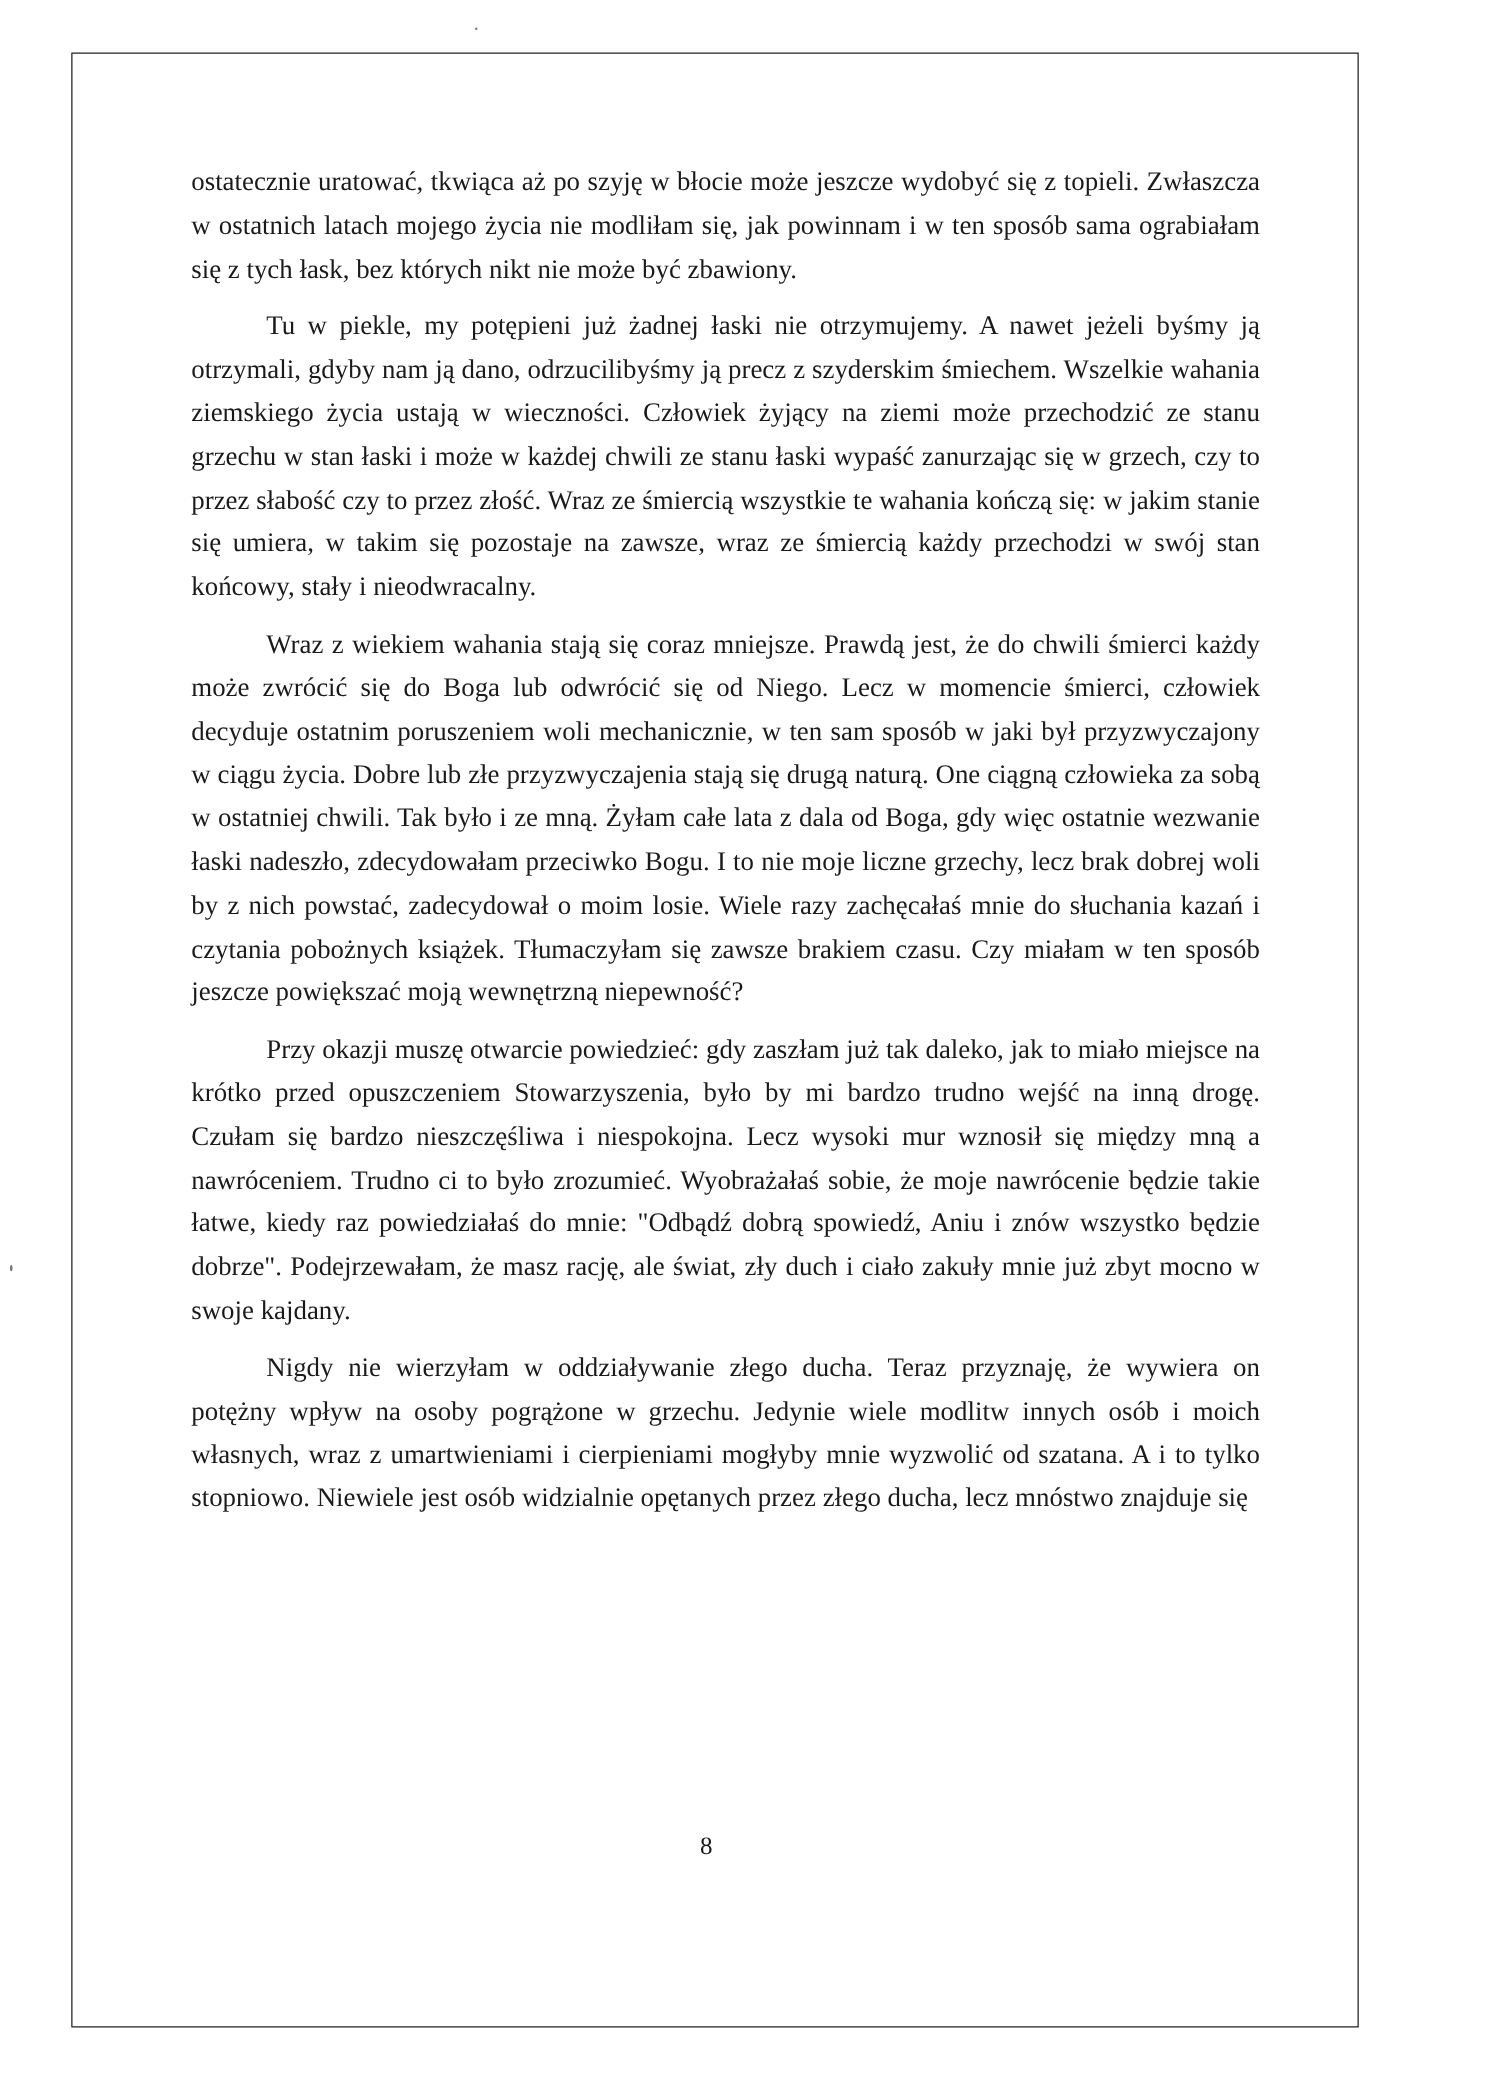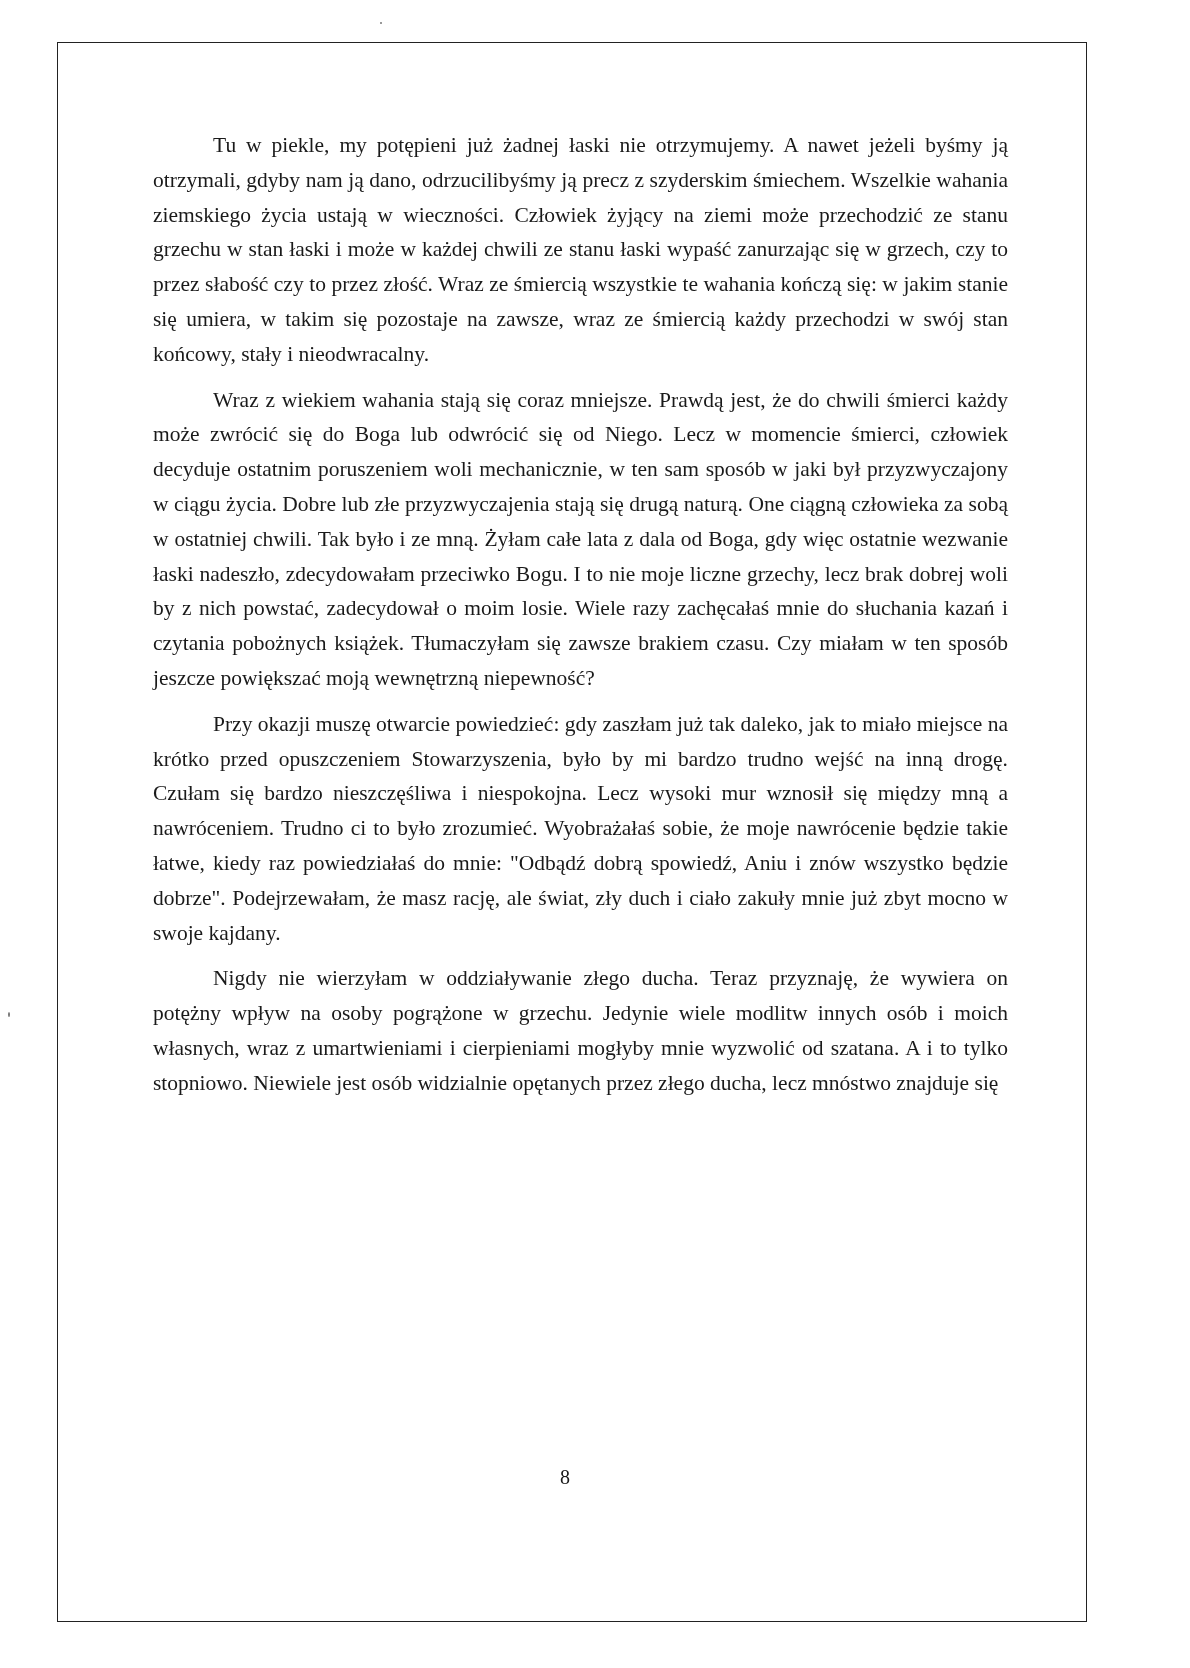--- a/index.html
+++ b/index.html
@@ -22,20 +22,21 @@
     font-family: "Liberation Serif", "DejaVu Serif", serif; font-size: 20px; color: #1a1a1a;
   }
   .speck { position: absolute; background: #777; border-radius: 50%; }
 </style>
 </head>
 <body>
 
 <div class="frame"></div>
 
 <div class="content">
+  <p>ostatecznie uratować, tkwiąca aż po szyję w błocie może jeszcze wydobyć się z topieli. Zwłaszcza w ostatnich latach mojego życia nie modliłam się, jak powinnam i w ten sposób sama ograbiałam się z tych łask, bez których nikt nie może być zbawiony.</p>
   <p class="indent">Tu w piekle, my potępieni już żadnej łaski nie otrzymujemy. A nawet jeżeli byśmy ją otrzymali, gdyby nam ją dano, odrzucilibyśmy ją precz z szyderskim śmiechem. Wszelkie wahania ziemskiego życia ustają w wieczności. Człowiek żyjący na ziemi może przechodzić ze stanu grzechu w stan łaski i może w każdej chwili ze stanu łaski wypaść zanurzając się w grzech, czy to przez słabość czy to przez złość. Wraz ze śmiercią wszystkie te wahania kończą się: w jakim stanie się umiera, w takim się pozostaje na zawsze, wraz ze śmiercią każdy przechodzi w swój stan końcowy, stały i nieodwracalny.</p>
   <p class="indent">Wraz z wiekiem wahania stają się coraz mniejsze. Prawdą jest, że do chwili śmierci każdy może zwrócić się do Boga lub odwrócić się od Niego. Lecz w momencie śmierci, człowiek decyduje ostatnim poruszeniem woli mechanicznie, w ten sam sposób w jaki był przyzwyczajony w ciągu życia. Dobre lub złe przyzwyczajenia stają się drugą naturą. One ciągną człowieka za sobą w ostatniej chwili. Tak było i ze mną. Żyłam całe lata z dala od Boga, gdy więc ostatnie wezwanie łaski nadeszło, zdecydowałam przeciwko Bogu. I to nie moje liczne grzechy, lecz brak dobrej woli by z nich powstać, zadecydował o moim losie. Wiele razy zachęcałaś mnie do słuchania kazań i czytania pobożnych książek. Tłumaczyłam się zawsze brakiem czasu. Czy miałam w ten sposób jeszcze powiększać moją wewnętrzną niepewność?</p>
   <p class="indent">Przy okazji muszę otwarcie powiedzieć: gdy zaszłam już tak daleko, jak to miało miejsce na krótko przed opuszczeniem Stowarzyszenia, było by mi bardzo trudno wejść na inną drogę. Czułam się bardzo nieszczęśliwa i niespokojna. Lecz wysoki mur wznosił się między mną a nawróceniem. Trudno ci to było zrozumieć. Wyobrażałaś sobie, że moje nawrócenie będzie takie łatwe, kiedy raz powiedziałaś do mnie: "Odbądź dobrą spowiedź, Aniu i znów wszystko będzie dobrze". Podejrzewałam, że masz rację, ale świat, zły duch i ciało zakuły mnie już zbyt mocno w swoje kajdany.</p>
   <p class="indent">Nigdy nie wierzyłam w oddziaływanie złego ducha. Teraz przyznaję, że wywiera on potężny wpływ na osoby pogrążone w grzechu. Jedynie wiele modlitw innych osób i moich własnych, wraz z umartwieniami i cierpieniami mogłyby mnie wyzwolić od szatana. A i to tylko stopniowo. Niewiele jest osób widzialnie opętanych przez złego ducha, lecz mnóstwo znajduje się</p>
 </div>
 
 <div class="page-number">8</div>
 
 <div class="speck" style="left:380px;top:22px;width:2px;height:2px;"></div>
 <div class="speck" style="left:8px;top:1012px;width:2px;height:5px;"></div>

